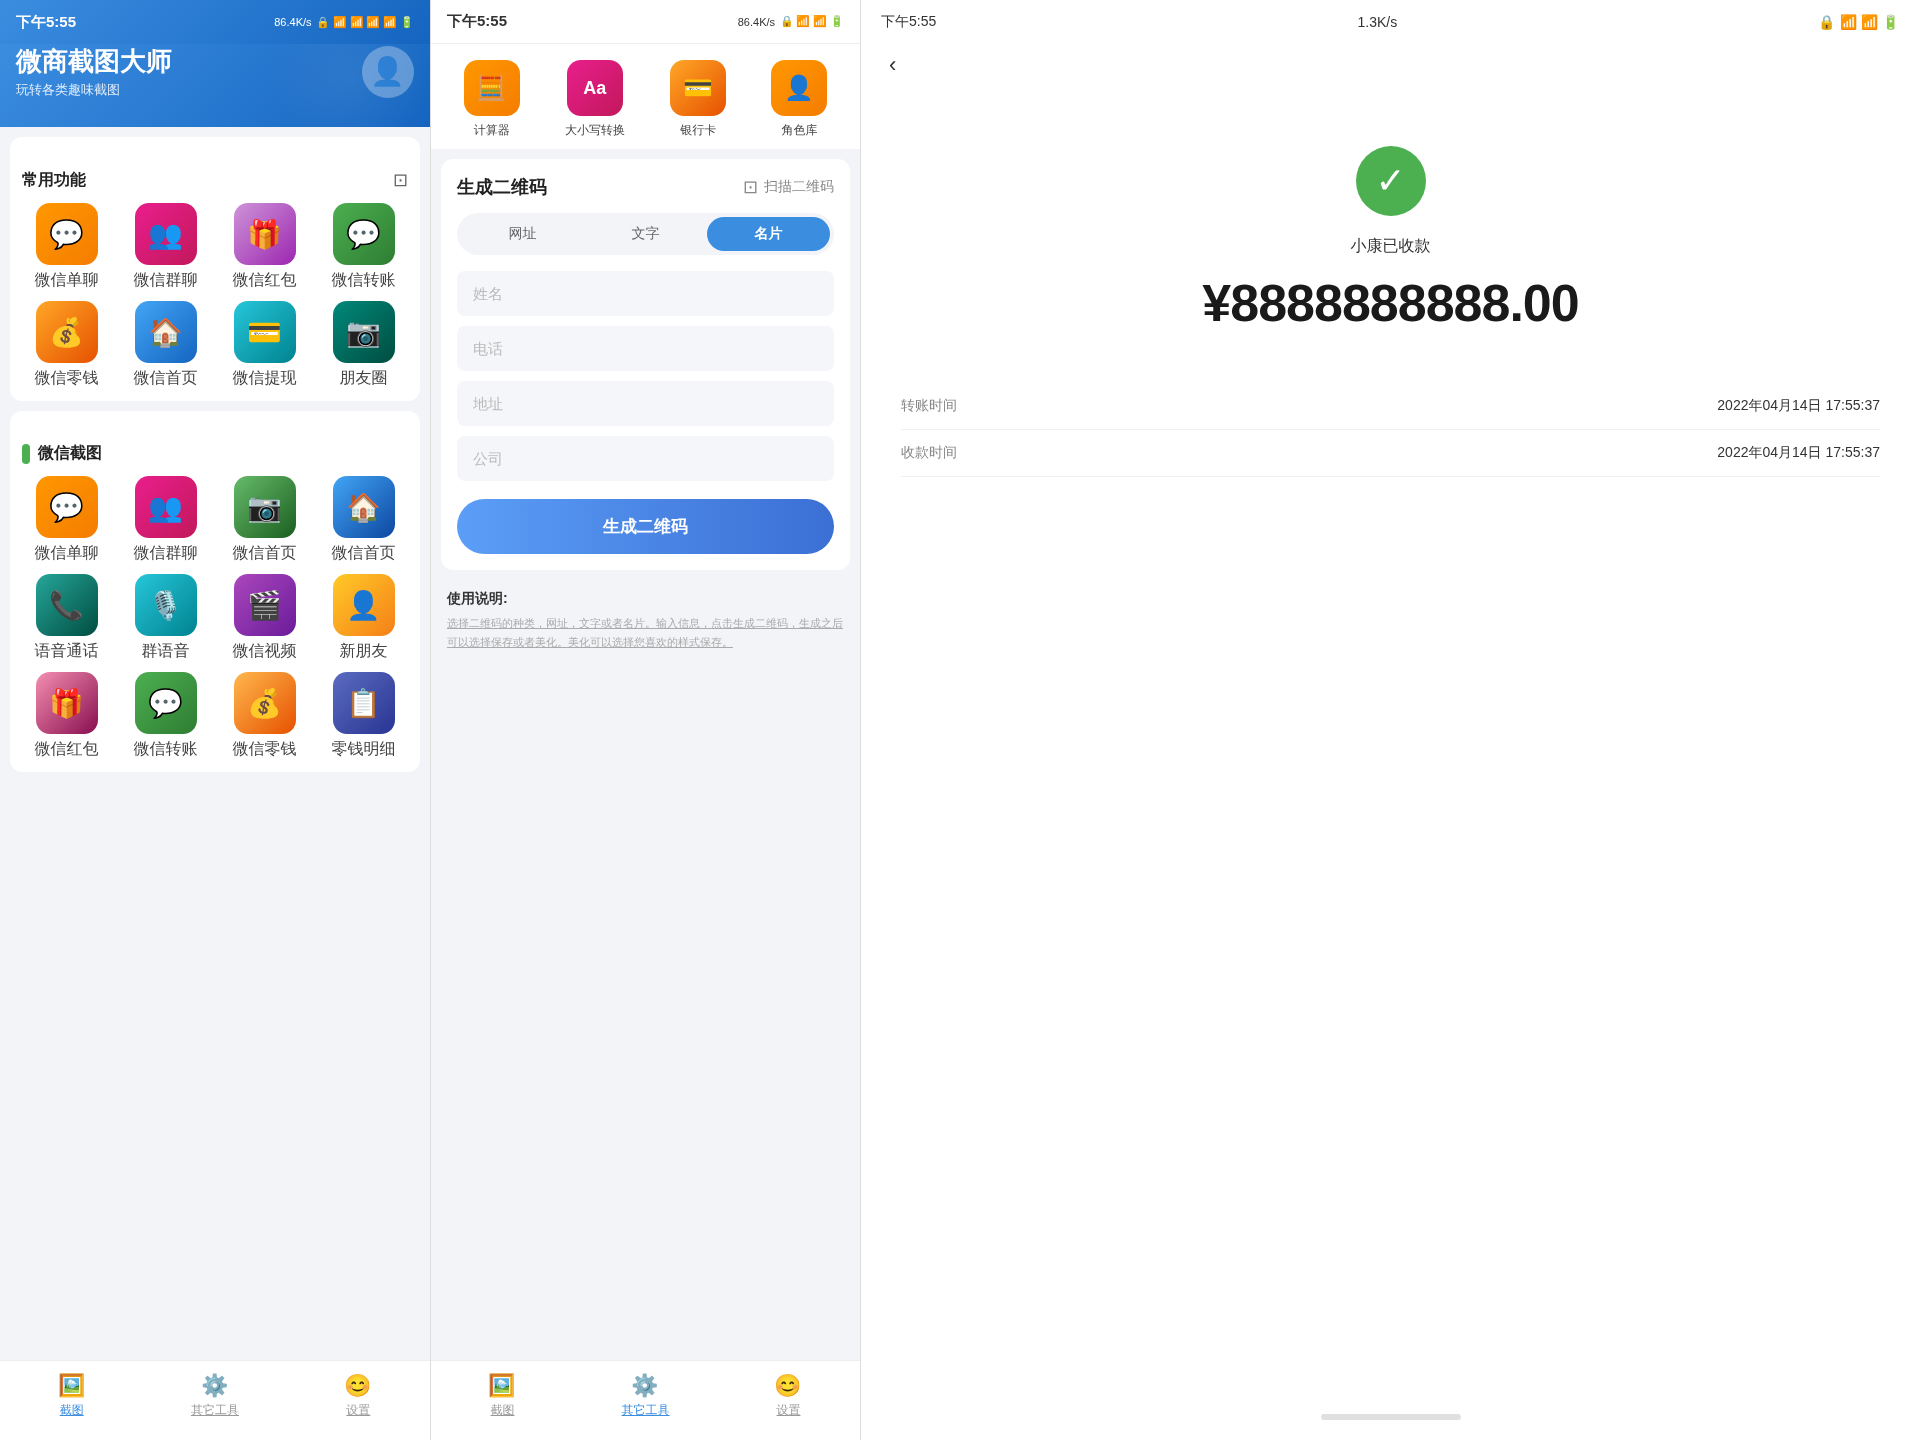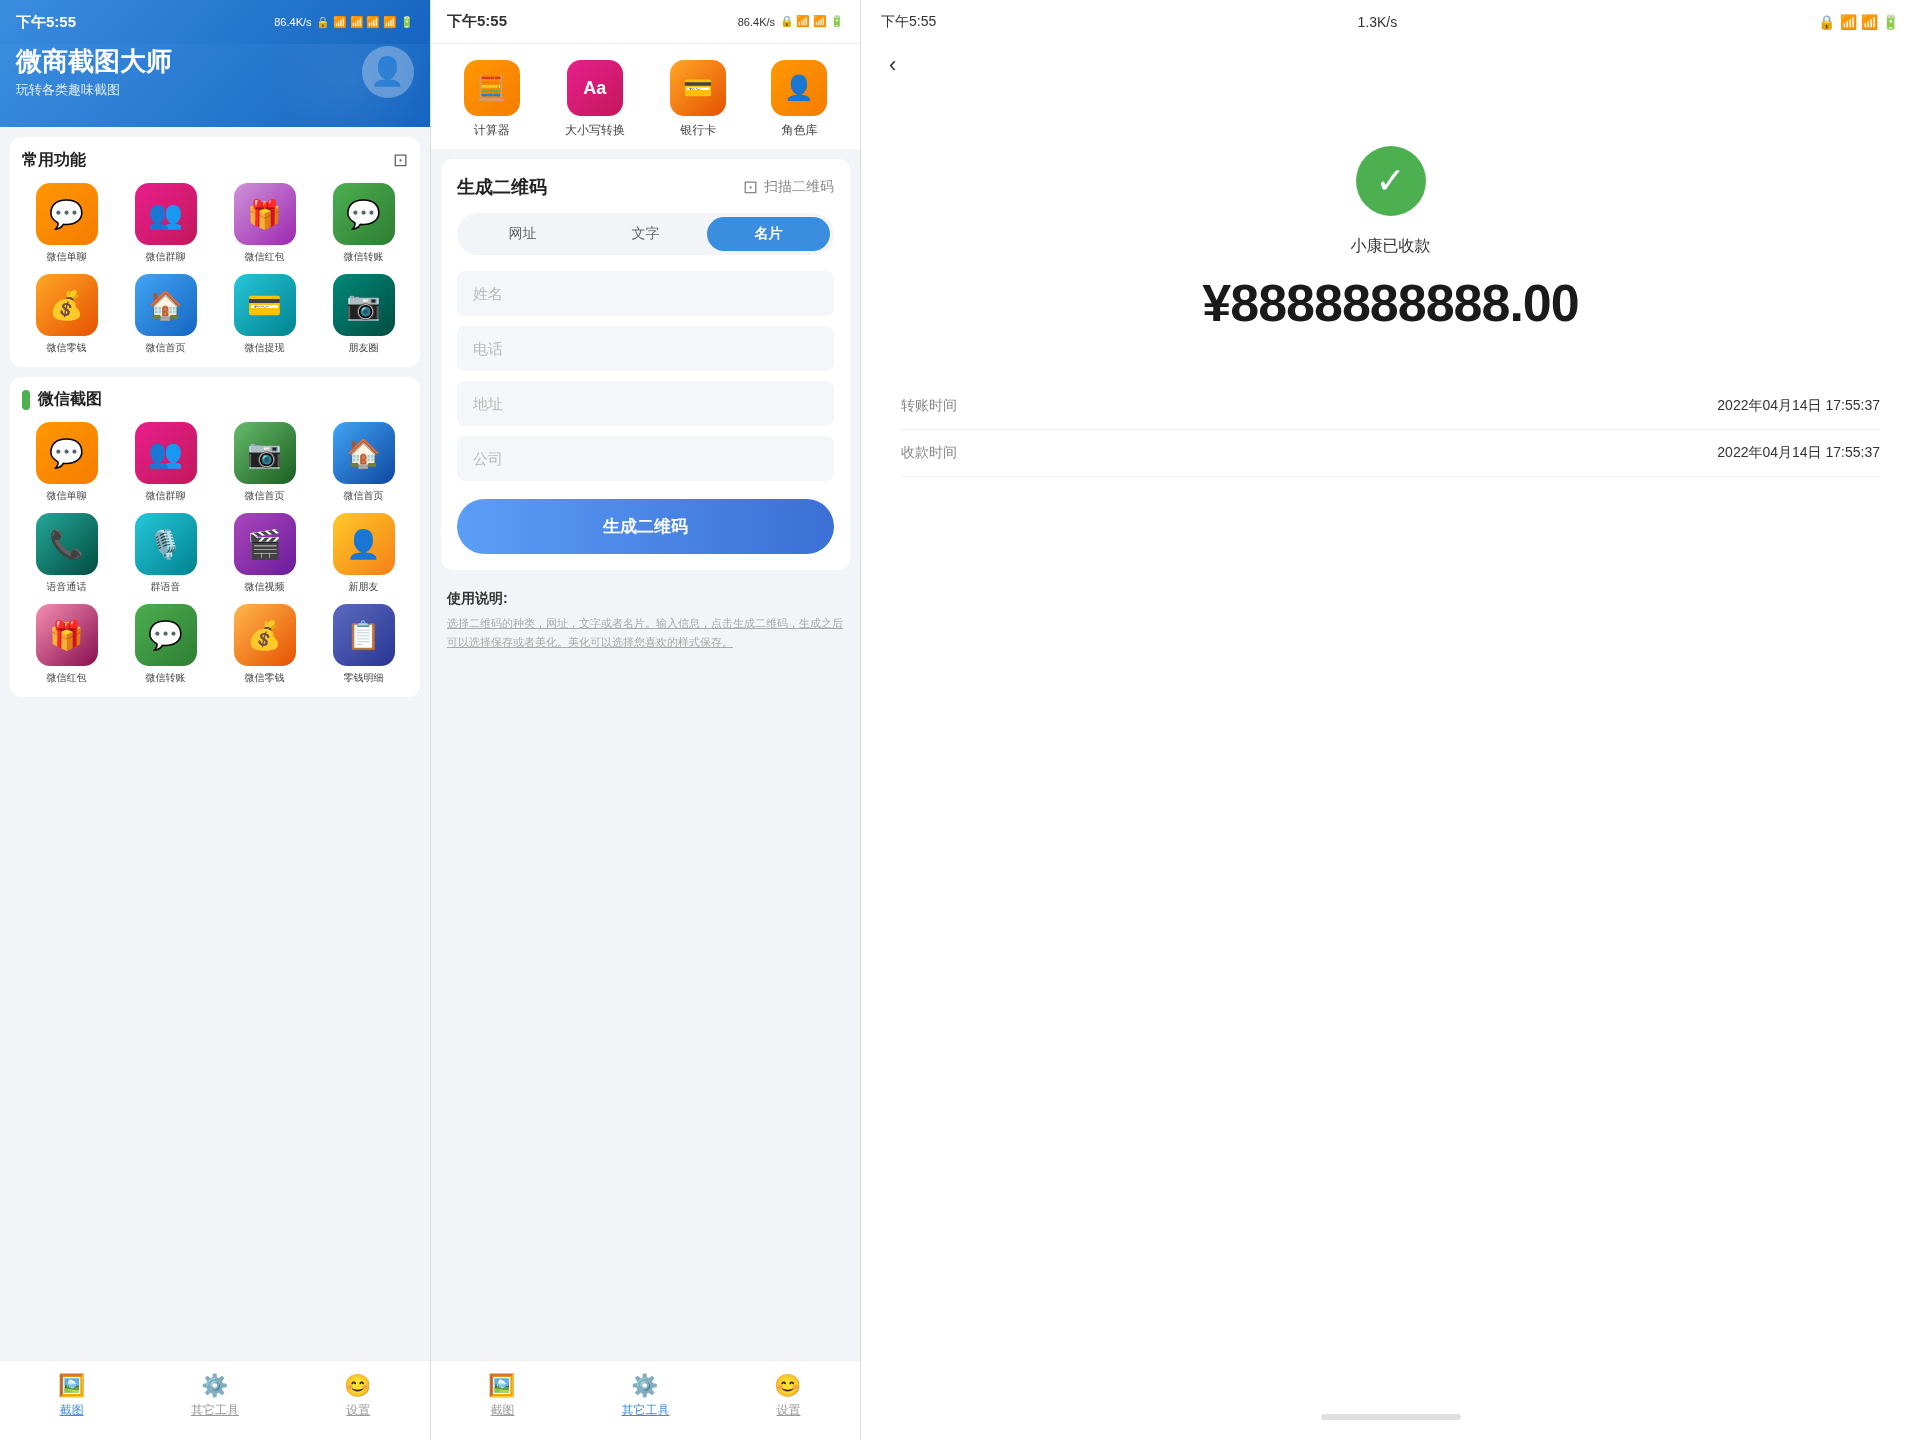--- a/index.html
+++ b/index.html
@@ -103,20 +103,21 @@
       background: #fff;
       border-radius: 12px;
       margin: 10px 10px;
       padding: 12px;
     }
     .section-header {
       display: flex;
       align-items: flex-end;
       justify-content: space-between;
       margin-bottom: 12px;
+      margin-top: 20px;
     }
     .section-title {
       font-size: 16px;
       font-weight: 600;
       color: #222;
     }
     .section-edit-icon {
       color: #666;
       font-size: 18px;
     }
@@ -148,21 +149,21 @@
       width: 62px;
       height: 62px;
       border-radius: 14px;
       display: flex;
       align-items: center;
       justify-content: center;
       font-size: 28px;
       color: #fff;
     }
     .icon-label {
-      font-size: 10px;
+      font-size: 16px;
       color: #444;
       text-align: center;
     }
 
     
     .bg-orange { background: linear-gradient(135deg, #ff9800, #f57c00); }
     .bg-pink { background: linear-gradient(135deg, #e91e8c, #c2185b); }
     .bg-purple-light { background: linear-gradient(135deg, #ce93d8, #9c27b0); }
     .bg-green-wechat { background: linear-gradient(135deg, #4caf50, #2e7d32); }
     .bg-orange2 { background: linear-gradient(135deg, #ffa726, #e65100); }

